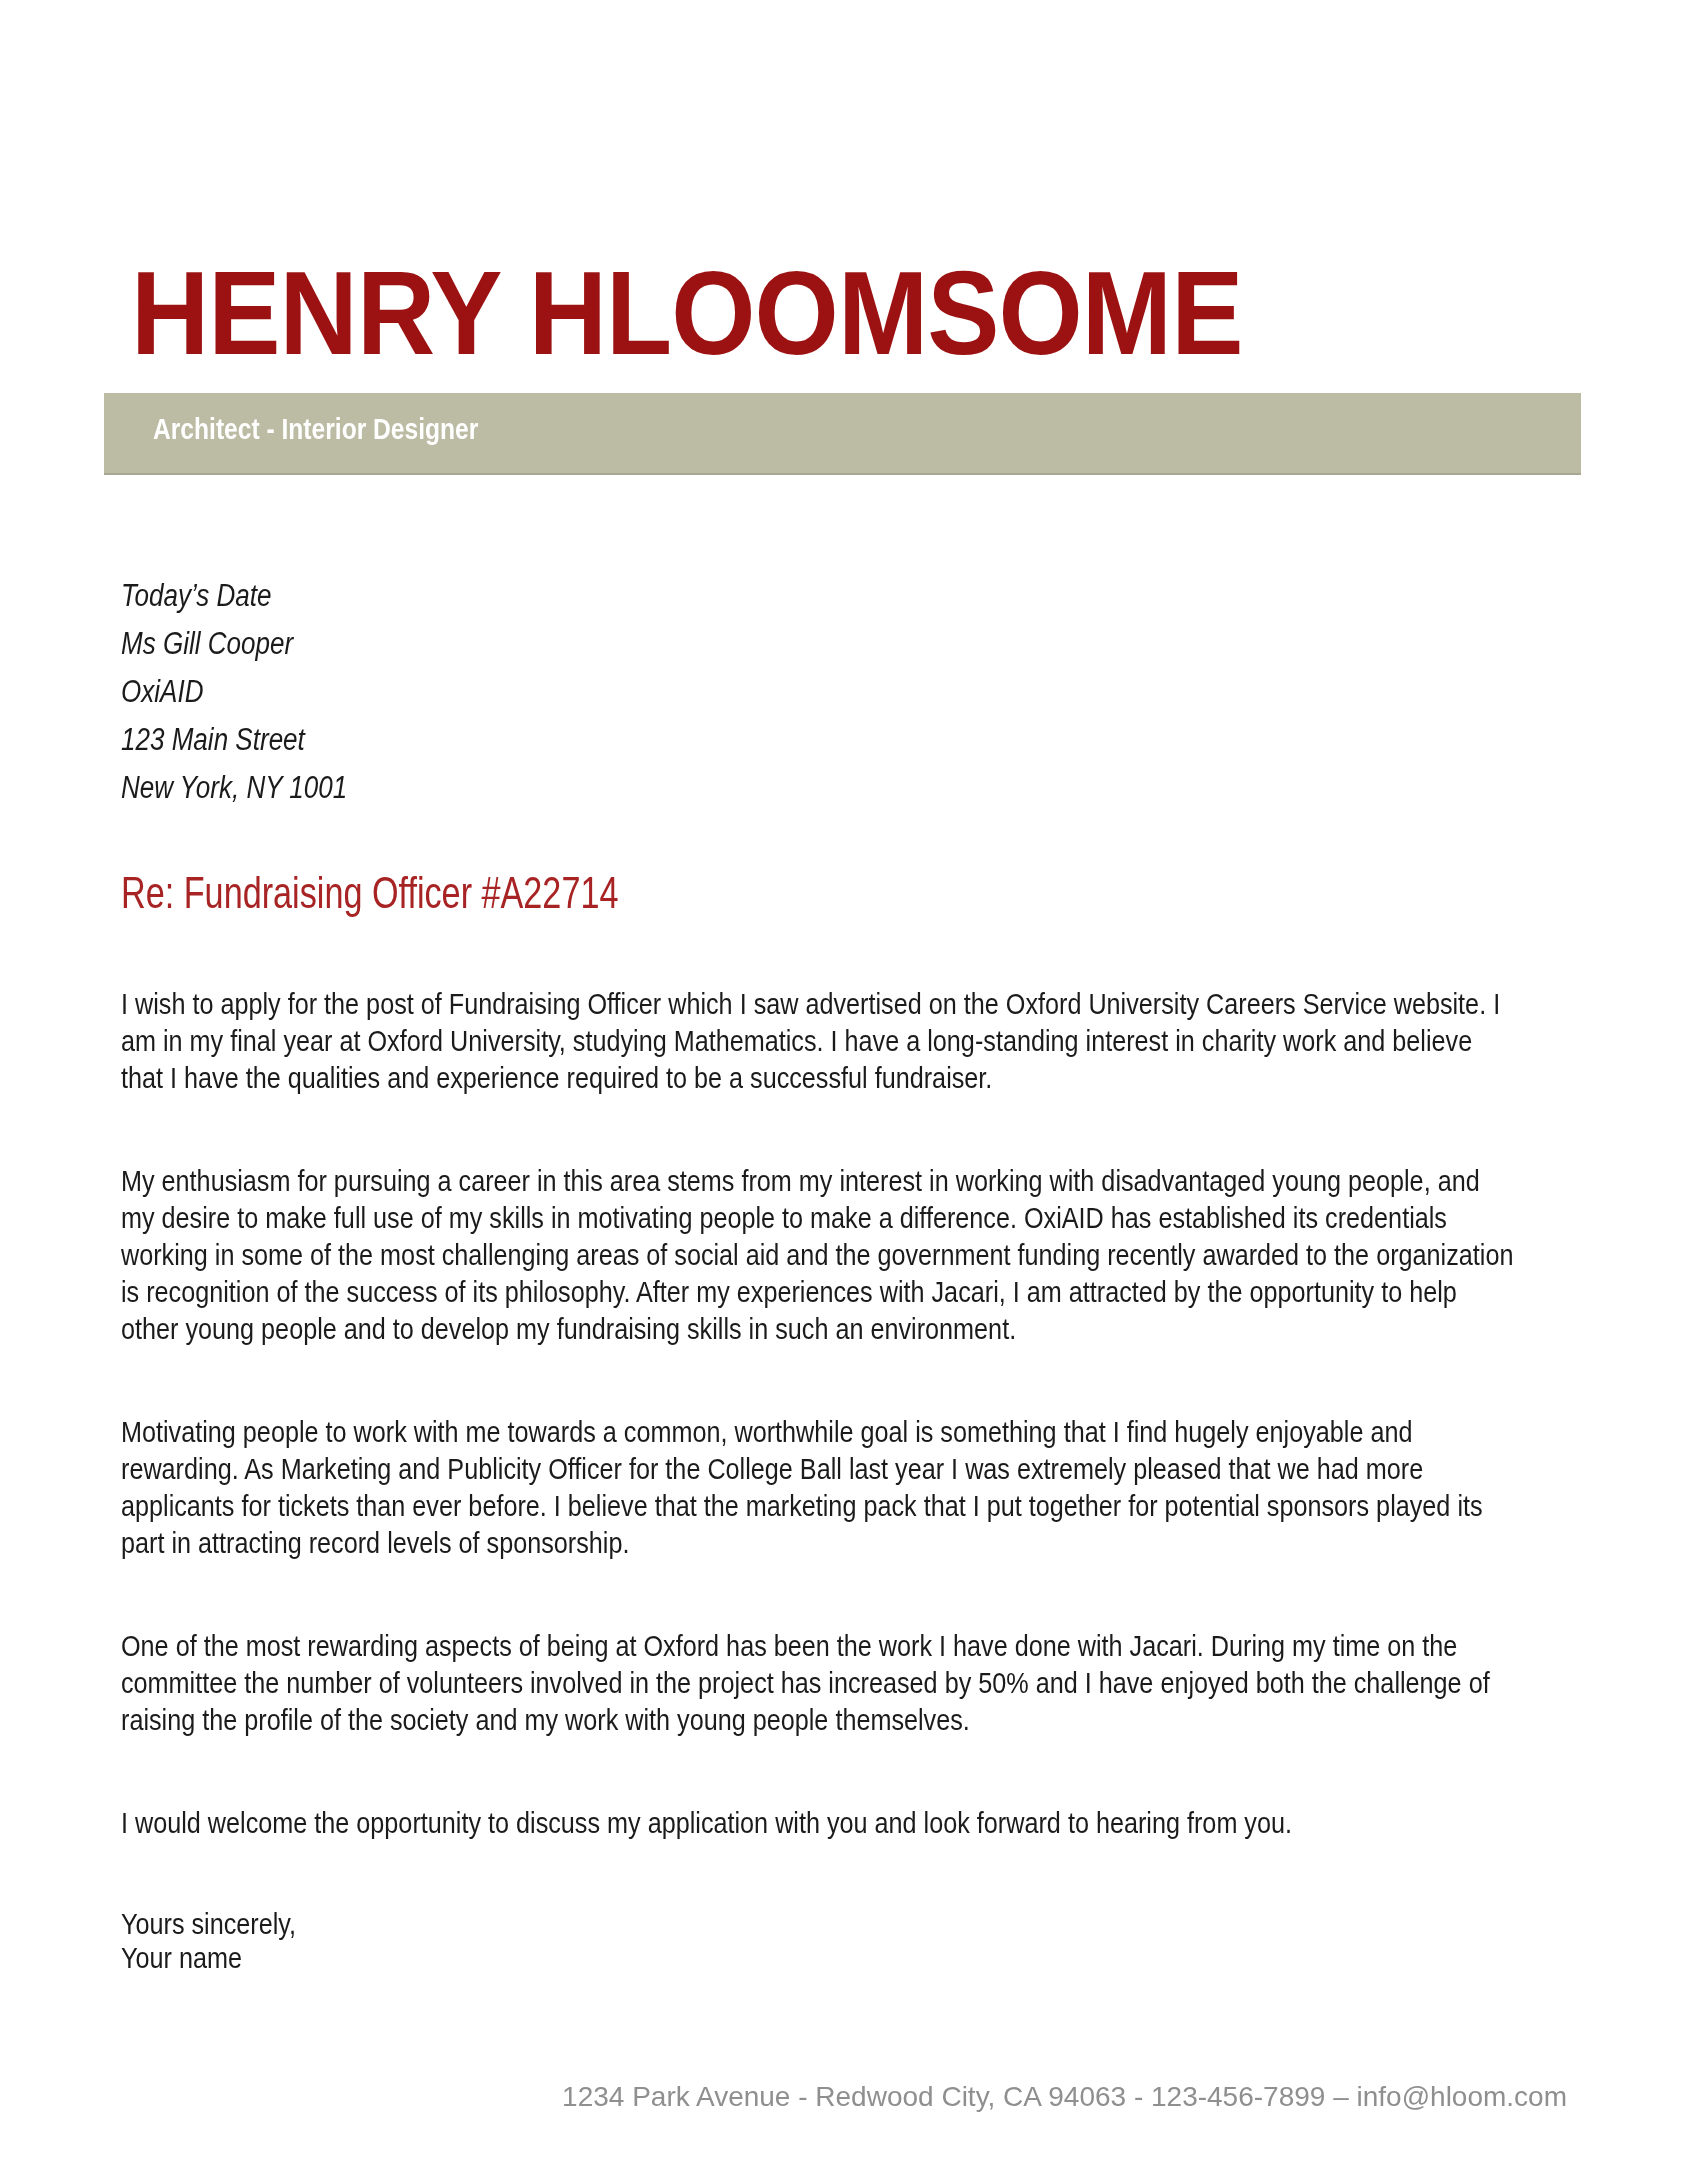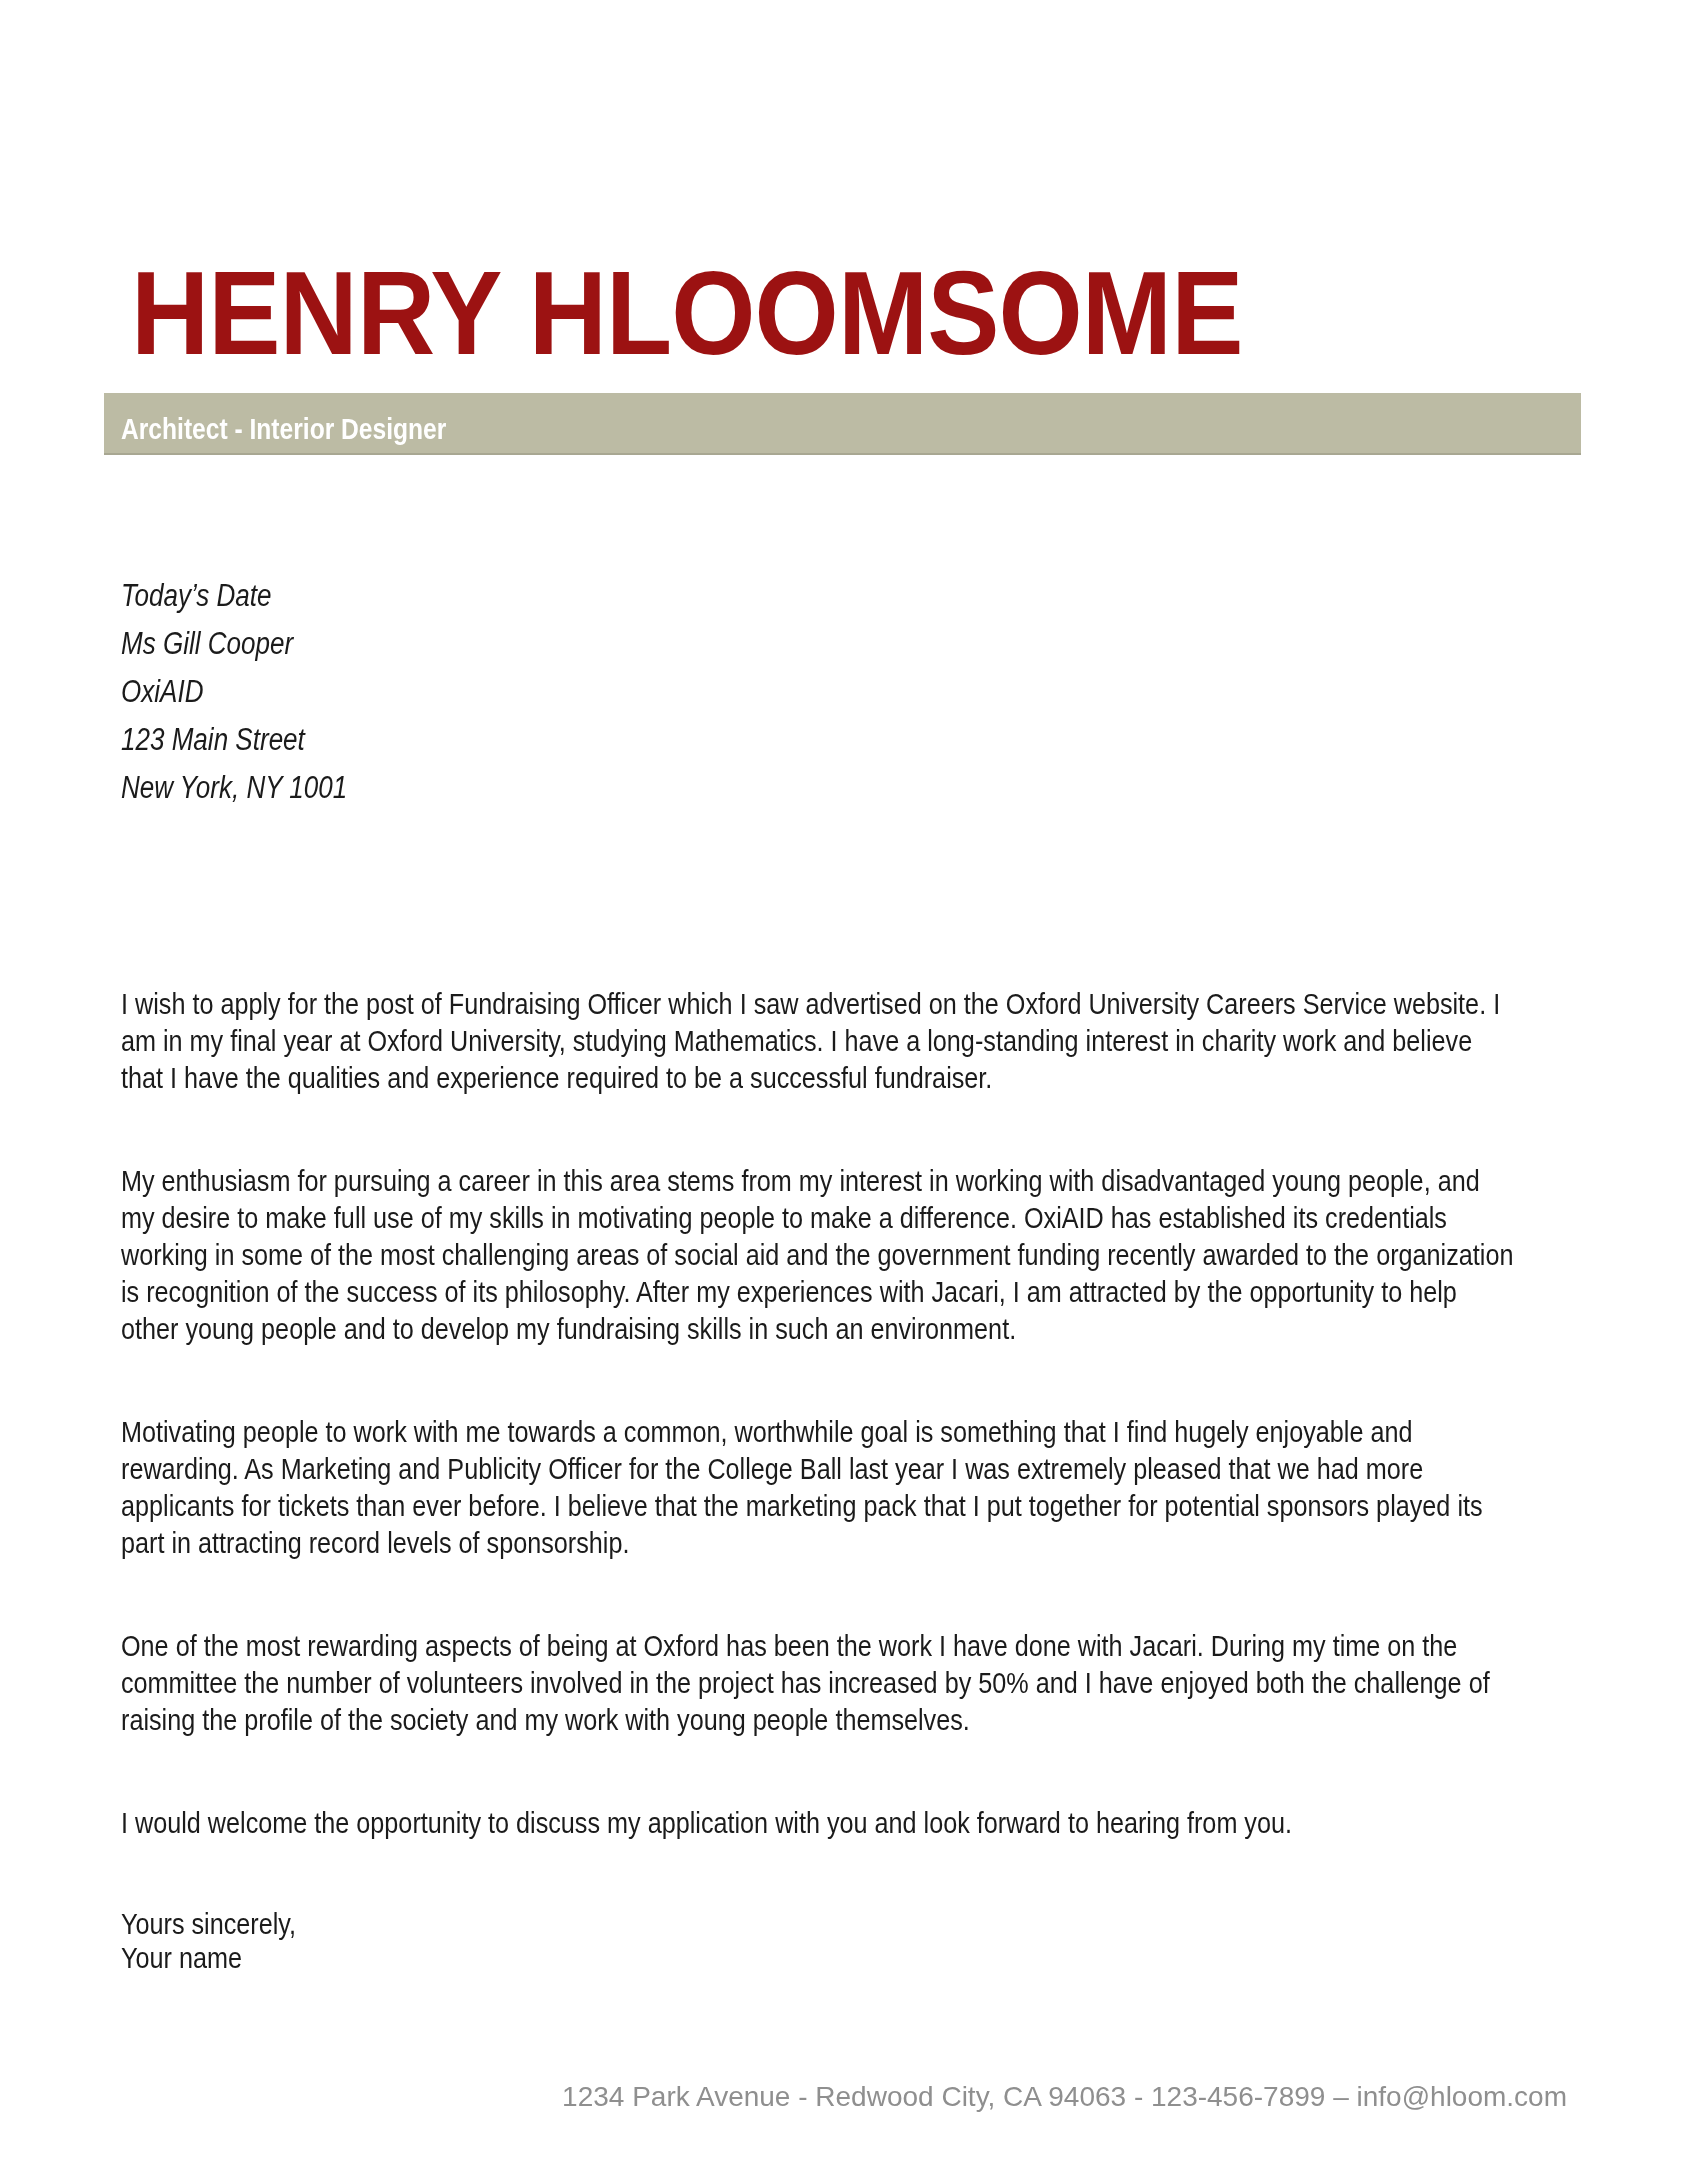--- a/index.html
+++ b/index.html
@@ -57,24 +57,25 @@
     transform-origin: 0 0;
     letter-spacing: -1px;
   }
 
   
   .role-bar {
     position: absolute;
     left: 104px;
     top: 393px;
     width: 1477px;
-    height: 62px;
+    height: 82px;
     background: var(--bar_tan, #BCBBA4);
     border-bottom: 2px solid #a8a792;
     box-sizing: border-box;
+    padding-left: 32px;
   }
   .role-label {
     display: inline-block;
     margin-left: 17px;
     line-height: 72px;
     font-size: 30px;
     font-weight: bold;
     color: #ffffff;
     white-space: nowrap;
     transform: scaleX(0.82);
@@ -155,20 +156,23 @@
   </div>
 
   <div class="address">
     <div>Today’s Date</div>
     <div>Ms Gill Cooper</div>
     <div>OxiAID</div>
     <div>123 Main Street</div>
     <div>New York, NY 1001</div>
   </div>
 
+  <div class="subject">
+    <span class="squeeze">Re: Fundraising Officer #A22714</span>
+  </div>
 
   <div class="letter-body">
     <p>I wish to apply for the post of Fundraising Officer which I saw advertised on the Oxford University Careers Service website. I am in my final year at Oxford University, studying Mathematics. I have a long-standing interest in charity work and believe that I have the qualities and experience required to be a successful fundraiser.</p>
     <p>My enthusiasm for pursuing a career in this area stems from my interest in working with disadvantaged young people, and my desire to make full use of my skills in motivating people to make a difference. OxiAID has established its credentials working in some of the most challenging areas of social aid and the government funding recently awarded to the organization is recognition of the success of its philosophy. After my experiences with Jacari, I am attracted by the opportunity to help other young people and to develop my fundraising skills in such an environment.</p>
     <p>Motivating people to work with me towards a common, worthwhile goal is something that I find hugely enjoyable and rewarding. As Marketing and Publicity Officer for the College Ball last year I was extremely pleased that we had more applicants for tickets than ever before. I believe that the marketing pack that I put together for potential sponsors played its part in attracting record levels of sponsorship.</p>
     <p>One of the most rewarding aspects of being at Oxford has been the work I have done with Jacari. During my time on the committee the number of volunteers involved in the project has increased by 50% and I have enjoyed both the challenge of raising the profile of the society and my work with young people themselves.</p>
     <p>I would welcome the opportunity to discuss my application with you and look forward to hearing from you.</p>
     <div class="closing-block">
       <div>Yours sincerely,</div>
       <div>Your name</div>

